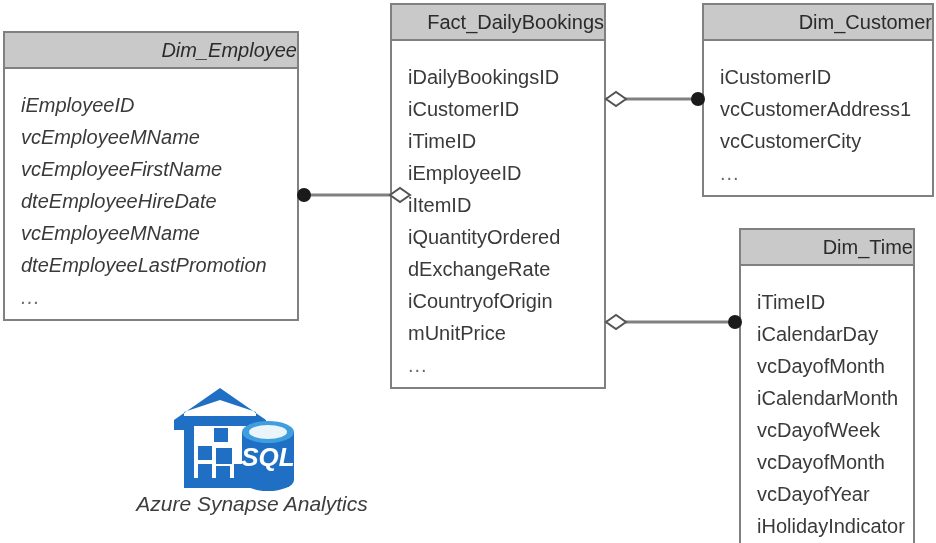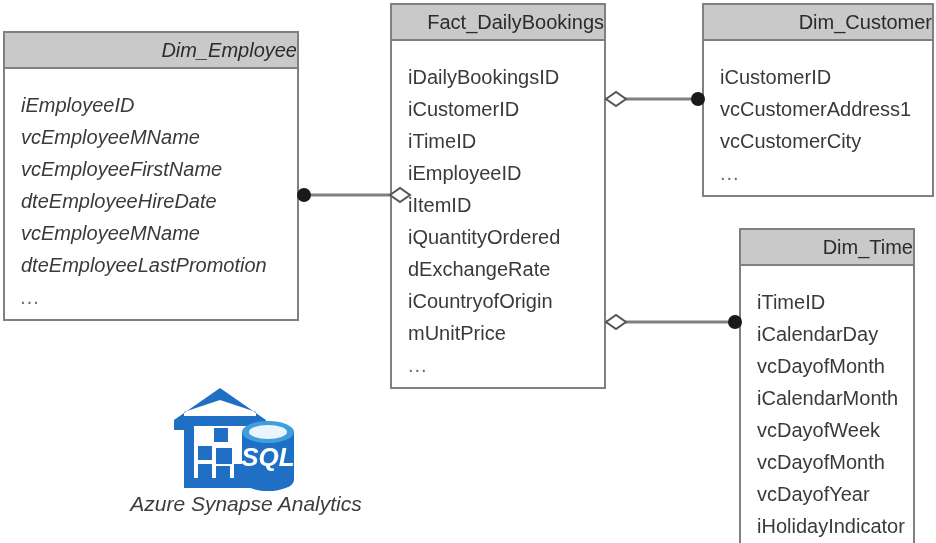--- a/index.html
+++ b/index.html
@@ -83,21 +83,21 @@
   }
   #logo-mark {
     position: absolute;
     left: 58px;
     top: 0;
     width: 140px;
     height: 106px;
   }
   #logo-caption {
     position: absolute;
-    left: 8px;
+    left: 14px;
     top: 106px;
     width: 252px;
     text-align: center;
     font-size: 21px;
     color: #3d3d3d;
     white-space: nowrap;
   }
 </style>
 </head>
 <body>

